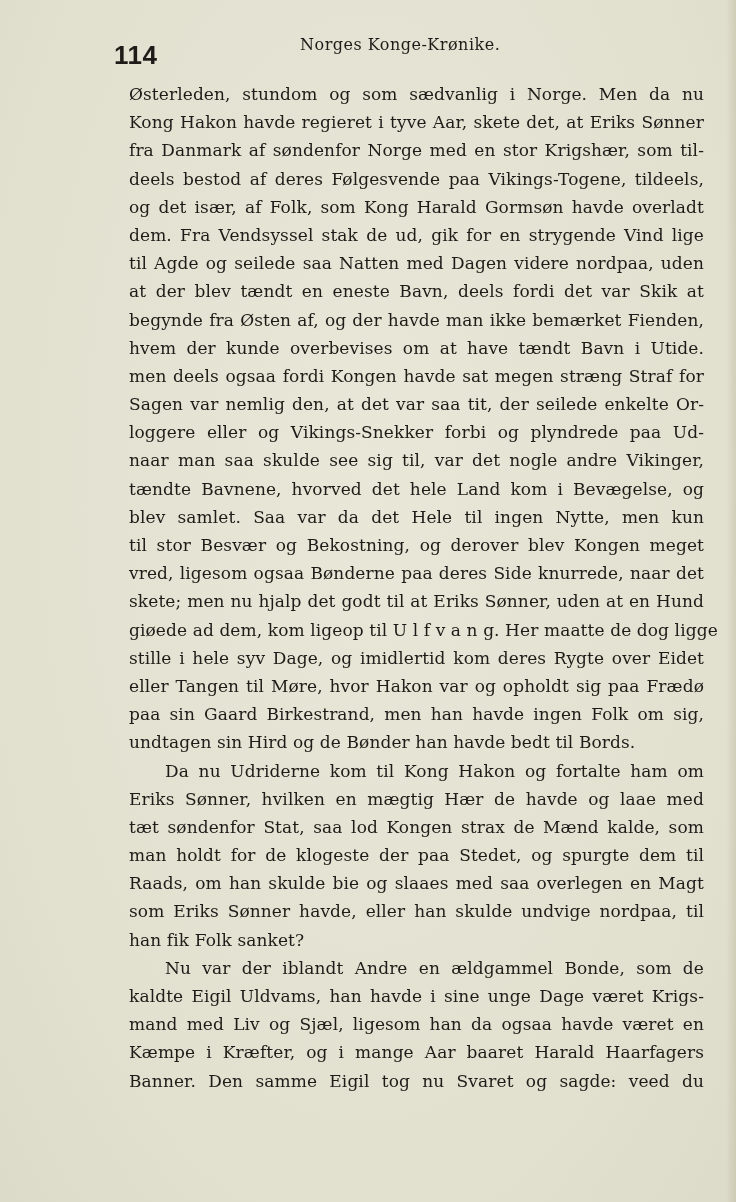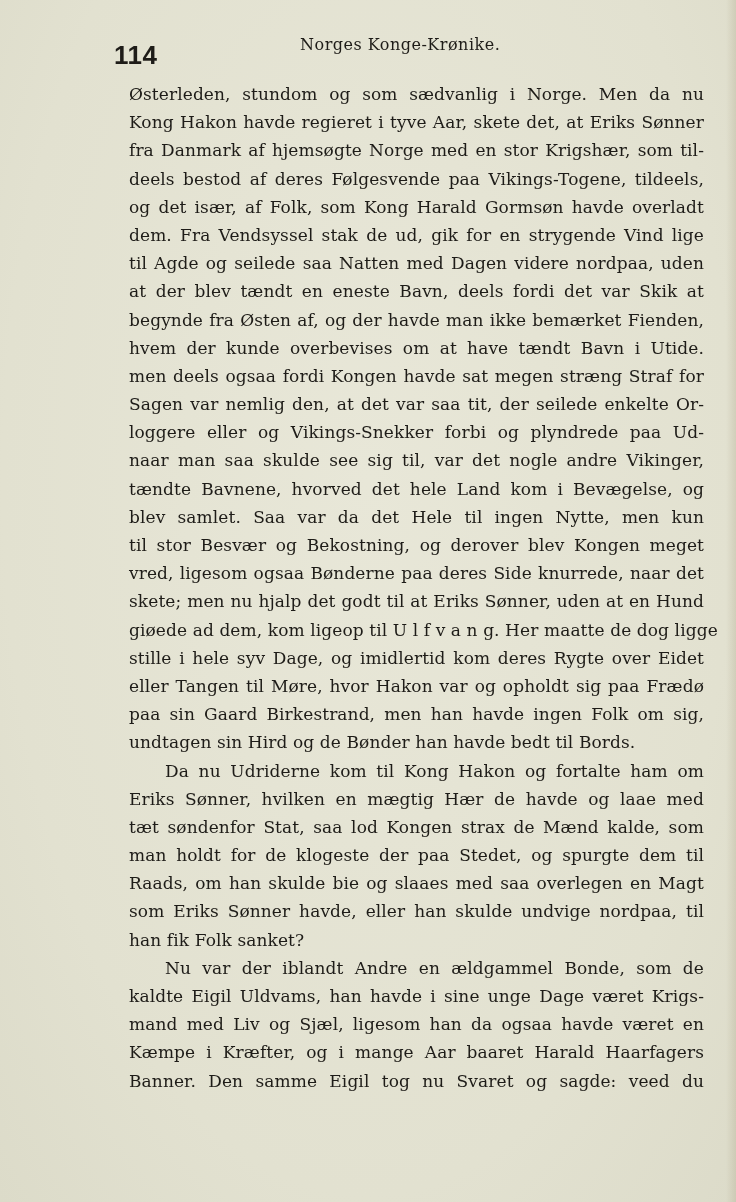--- a/index.html
+++ b/index.html
@@ -83,21 +83,21 @@
 
 <div class="page">
   <div class="running-head">
     <span class="page-number">114</span>
     <span class="running-title">Norges Konge-Krønike.</span>
   </div>
 
   <div class="text-block" id="text-block">
       <div class="line">Østerleden, stundom og som sædvanlig i Norge. Men da nu</div>
       <div class="line">Kong Hakon havde regieret i tyve Aar, skete det, at Eriks Sønner</div>
-      <div class="line">fra Danmark af hjemsøgte Norge med en stor Krigshær, som til-</div>
+      <div class="line">fra Danmark af søndenfor Norge med en stor Krigshær, som til-</div>
       <div class="line">deels bestod af deres Følgesvende paa Vikings-Togene, tildeels,</div>
       <div class="line">og det især, af Folk, som Kong Harald Gormsøn havde overladt</div>
       <div class="line">dem. Fra Vendsyssel stak de ud, gik for en strygende Vind lige</div>
       <div class="line">til Agde og seilede saa Natten med Dagen videre nordpaa, uden</div>
       <div class="line">at der blev tændt en eneste Bavn, deels fordi det var Skik at</div>
       <div class="line">begynde fra Østen af, og der havde man ikke bemærket Fienden,</div>
       <div class="line">hvem der kunde overbevises om at have tændt Bavn i Utide.</div>
       <div class="line">men deels ogsaa fordi Kongen havde sat megen stræng Straf for</div>
       <div class="line">Sagen var nemlig den, at det var saa tit, der seilede enkelte Or-</div>
       <div class="line">loggere eller og Vikings-Snekker forbi og plyndrede paa Ud-</div>

